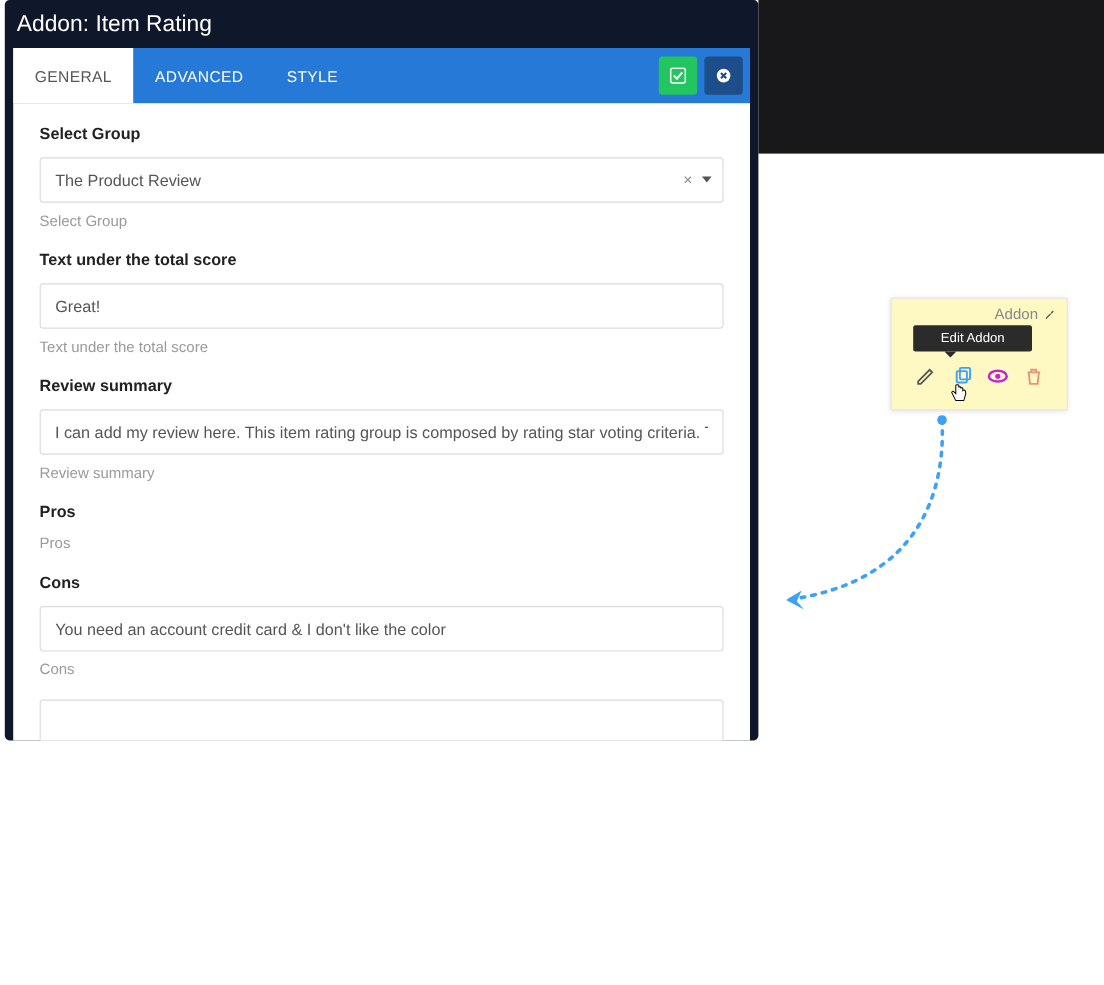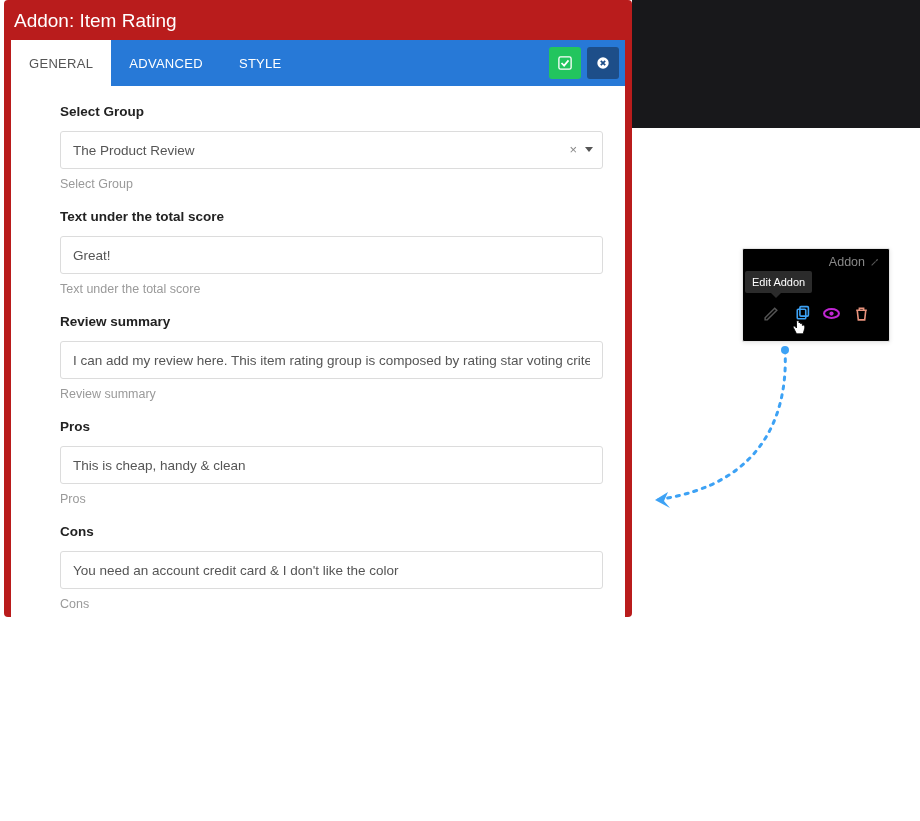--- a/index.html
+++ b/index.html
@@ -1,67 +1,67 @@
 <!DOCTYPE html>
 <html><head>
 <meta charset="utf-8">
 <style>
   * { box-sizing: border-box; margin: 0; padding: 0; }
   body { font-family: Arial, Helvetica, sans-serif; background: #fff; width: 920px; height: 821px; position: relative; }
   
   .modal {
     position: absolute; left: 4px; top: 0; width: 628px; height: 617px;
-    background: #b91c1c; border-radius: 4px; overflow: hidden;
+    background: #0f172a; border-radius: 4px; overflow: hidden;
   }
   .modal-title {
     color: #fff; font-size: 19px; padding: 10px 10px 8px 10px; font-weight: 400;
   }
   .modal-body {
     background: #fff; margin: 0 7px 7px 7px; border-radius: 2px; height: 775px;
     display: flex; flex-direction: column;
   }
   .tabbar { display: flex; background: #2779d7; height: 46px; align-items: stretch; }
   .tab { padding: 0 18px; display: flex; align-items: center; color: #fff; font-size: 13px; font-weight: 500; letter-spacing: 0.3px; cursor: pointer; }
   .tab.active { background: #fff; color: #555; }
   .tabbar-spacer { flex: 1; }
   .tabbar-btn { width: 32px; height: 32px; margin: 7px 6px 0 0; border-radius: 3px; display: flex; align-items: center; justify-content: center; cursor: pointer; }
   .tabbar-btn.ok { background: #22c55e; }
   .tabbar-btn.cancel { background: #1d4e89; }
   .tabbar-btn svg { width: 14px; height: 14px; }
   
   .form-area { padding: 18px 22px 20px 22px; overflow: auto; flex: 1; }
-  .form-group { margin-bottom: 18px; margin-left: 27px; }
+  .form-group { margin-bottom: 18px; }
   .form-label { font-weight: 700; font-size: 13.5px; color: #222; margin-bottom: 12px; display: block; }
   .form-control {
     width: 100%; height: 38px; border: 1px solid #dcdcdc; border-radius: 3px;
     padding: 0 12px; font-size: 13.5px; color: #555; background: #fff;
   }
   .select-wrap { position: relative; }
   .select-clear { position: absolute; right: 26px; top: 11px; color: #888; font-size: 13px; cursor: pointer; }
   .select-caret { position: absolute; right: 10px; top: 16px; width: 0; height: 0; border-left: 4px solid transparent; border-right: 4px solid transparent; border-top: 5px solid #555; }
   .form-help { color: #9a9a9a; font-size: 12.5px; margin-top: 8px; }
   
   .footer-btns { padding: 0 22px 18px 22px; display: flex; gap: 8px; }
   .btn { height: 36px; padding: 0 14px; border: none; border-radius: 10px; font-size: 13.5px; color: #fff; display: inline-flex; align-items: center; gap: 5px; cursor: pointer; }
   .btn.apply { background: #22c55e; }
   .btn.cancel { background: #a0a0a0; }
   .btn svg { width: 12px; height: 12px; }
   
   .dark-strip { position: absolute; left: 632px; top: 0; width: 288px; height: 128px; background: #18181b; }
   
   .tooltip-panel {
     position: absolute; left: 742px; top: 248px; width: 148px; height: 94px;
-    background: #000000; border: 1px solid #e5e5e5; border-radius: 2px;
+    background: #fef9c3; border: 1px solid #e5e5e5; border-radius: 2px;
     box-shadow: 0 1px 4px rgba(0,0,0,0.1);
   }
   .tooltip-header { display: flex; justify-content: flex-end; align-items: center; padding: 6px 8px 0 8px; gap: 4px; color: #888; font-size: 12.5px; }
   .tooltip-header svg { width: 12px; height: 12px; }
   .tooltip-tag {
-    position: absolute; left: 2px; top: 22px; background: #2b2b2b; color: #fff;
-    font-size: 11px; padding: 5px 7px; border-radius: 2px;
+    position: absolute; left: 18px; top: 22px; background: #2b2b2b; color: #fff;
+    font-size: 11px; padding: 5px 23px; border-radius: 2px;
   }
   .tooltip-tag::after {
     content: ''; position: absolute; bottom: -5px; left: 26px;
     border-left: 5px solid transparent; border-right: 5px solid transparent; border-top: 5px solid #2b2b2b;
   }
   .tooltip-tools { display: flex; justify-content: center; gap: 13px; margin-top: 36px; align-items: center; }
   .tool { width: 17px; height: 17px; display: flex; align-items: center; justify-content: center; }
   .cursor-hand {
     position: absolute; left: 46px; top: 68px; width: 20px; height: 22px;
   }
@@ -115,21 +115,20 @@
       </div>
 
       <div class="form-group">
         <label class="form-label">Review summary</label>
         <input class="form-control" value="I can add my review here. This item rating group is composed by rating star voting criteria. The glob" style="">
         <div class="form-help">Review summary</div>
       </div>
 
       <div class="form-group">
         <label class="form-label">Pros</label>
-        <input class="form-control" value="This is cheap, handy &amp; clean" style="">
         <div class="form-help">Pros</div>
       </div>
 
       <div class="form-group">
         <label class="form-label">Cons</label>
         <input class="form-control" value="You need an account credit card &amp; I don't like the color" style="">
         <div class="form-help">Cons</div>
       </div>
 
       <div class="form-group">

